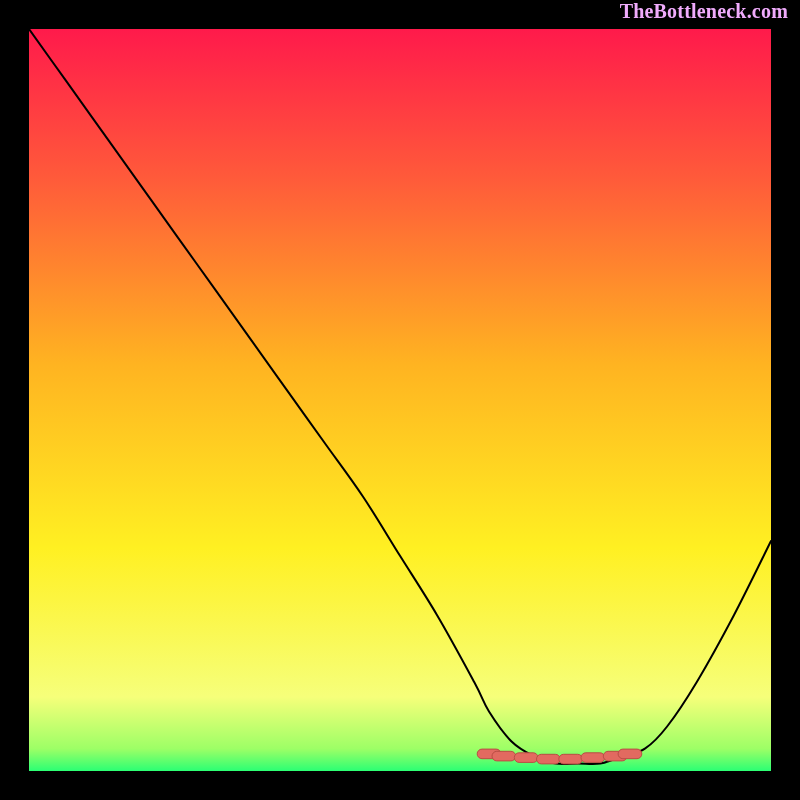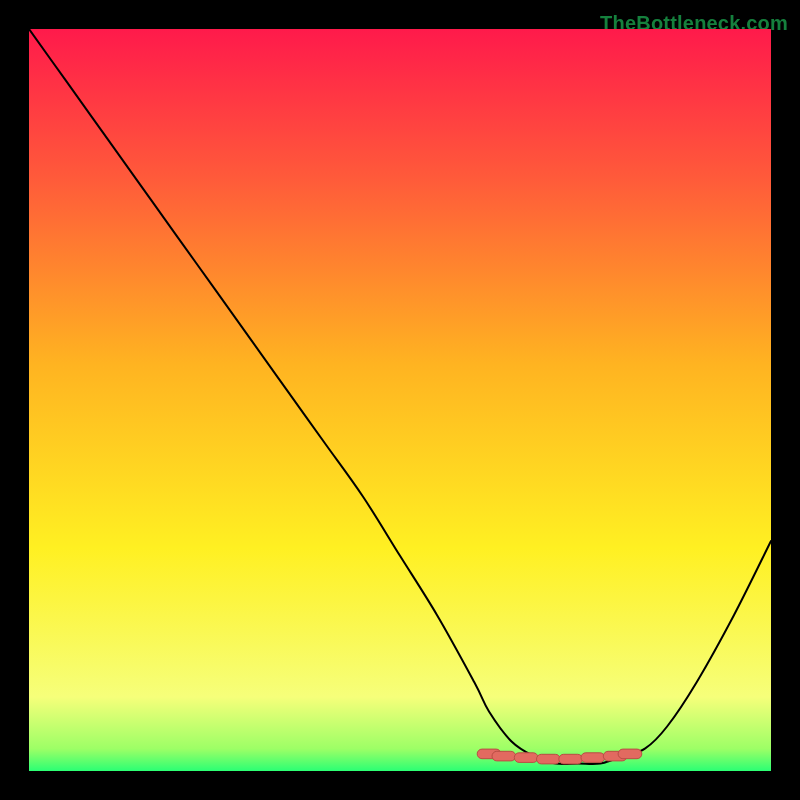--- a/index.html
+++ b/index.html
@@ -5,26 +5,26 @@
   * { margin: 0; padding: 0; box-sizing: border-box; }
   html, body { width: 800px; height: 800px; overflow: hidden; background: #000; }
   .stage {
     position: relative;
     width: 800px;
     height: 800px;
     background: #000;
   }
   .watermark {
     position: absolute;
-    top: 12px;
+    top: 0;
     right: 12px;
-    font-family: Liberation Sans, sans-serif;
+    font-family: Liberation Serif, serif;
     font-size: 20px;
     font-weight: 600;
-    color: #15803d;
+    color: #f0abfc;
     letter-spacing: 0.2px;
   }
   svg.chart {
     position: absolute;
     left: 29px;
     top: 29px;
     width: 742px;
     height: 742px;
     display: block;
   }

